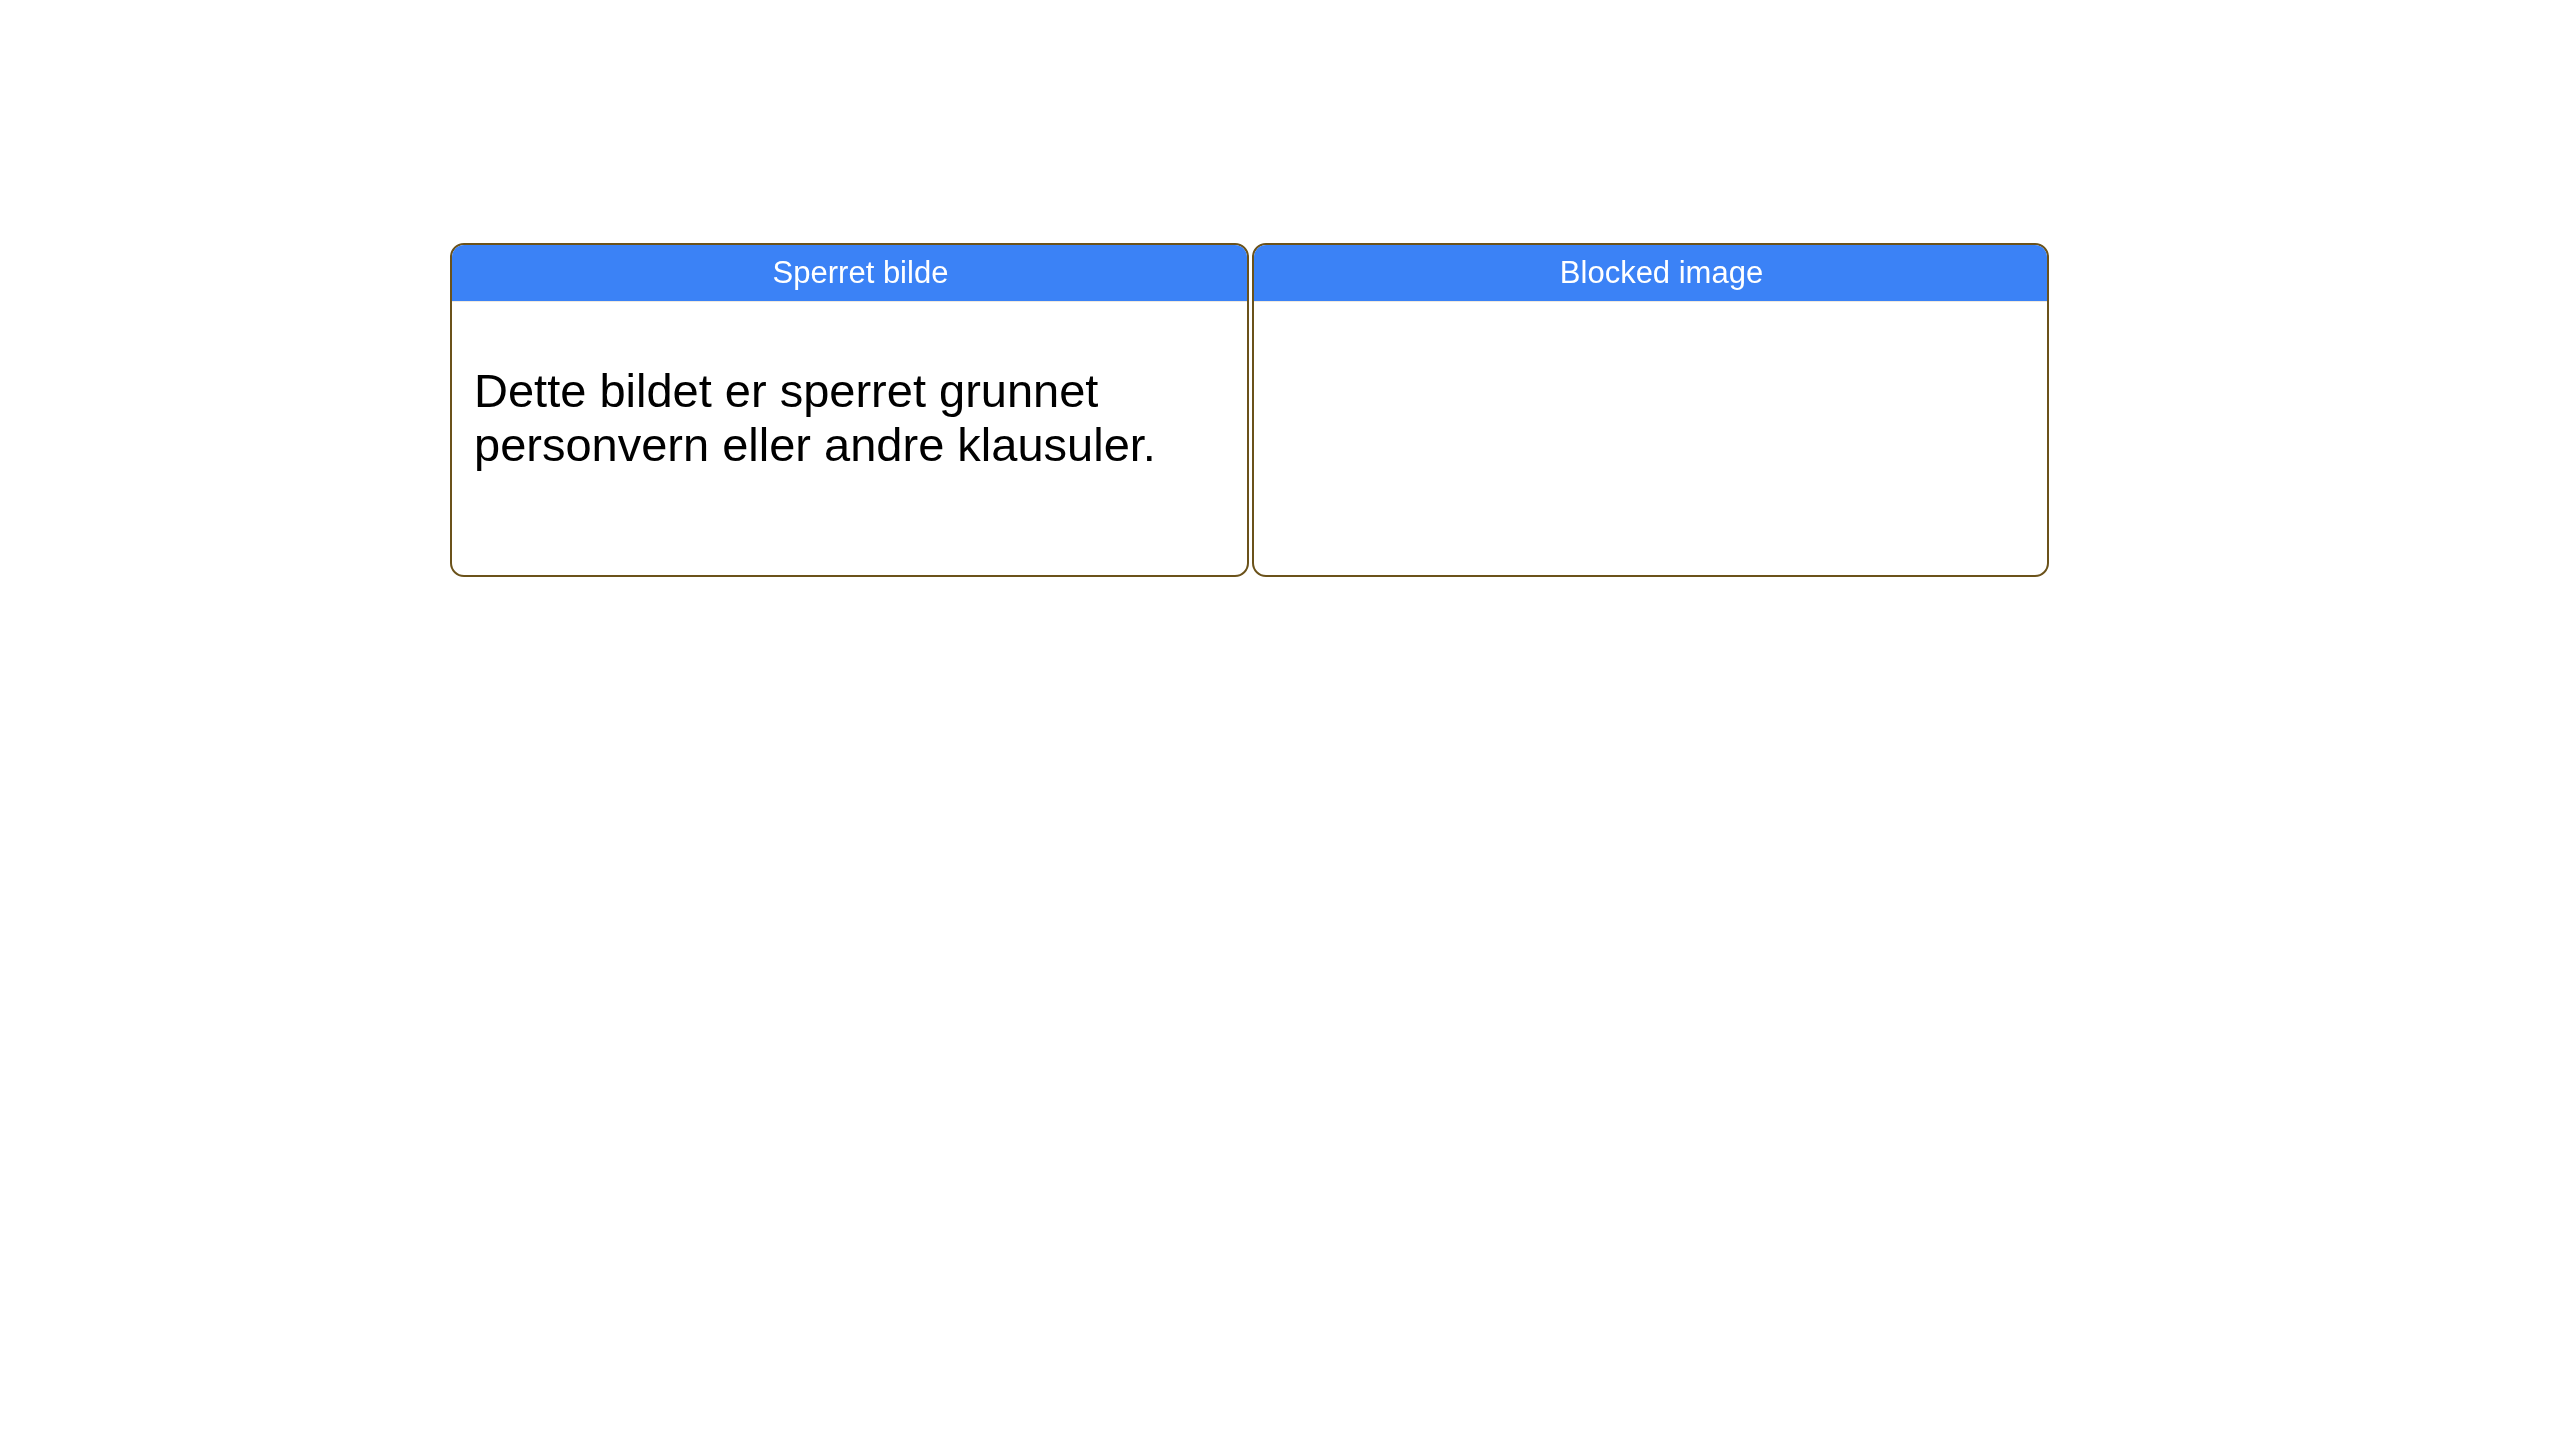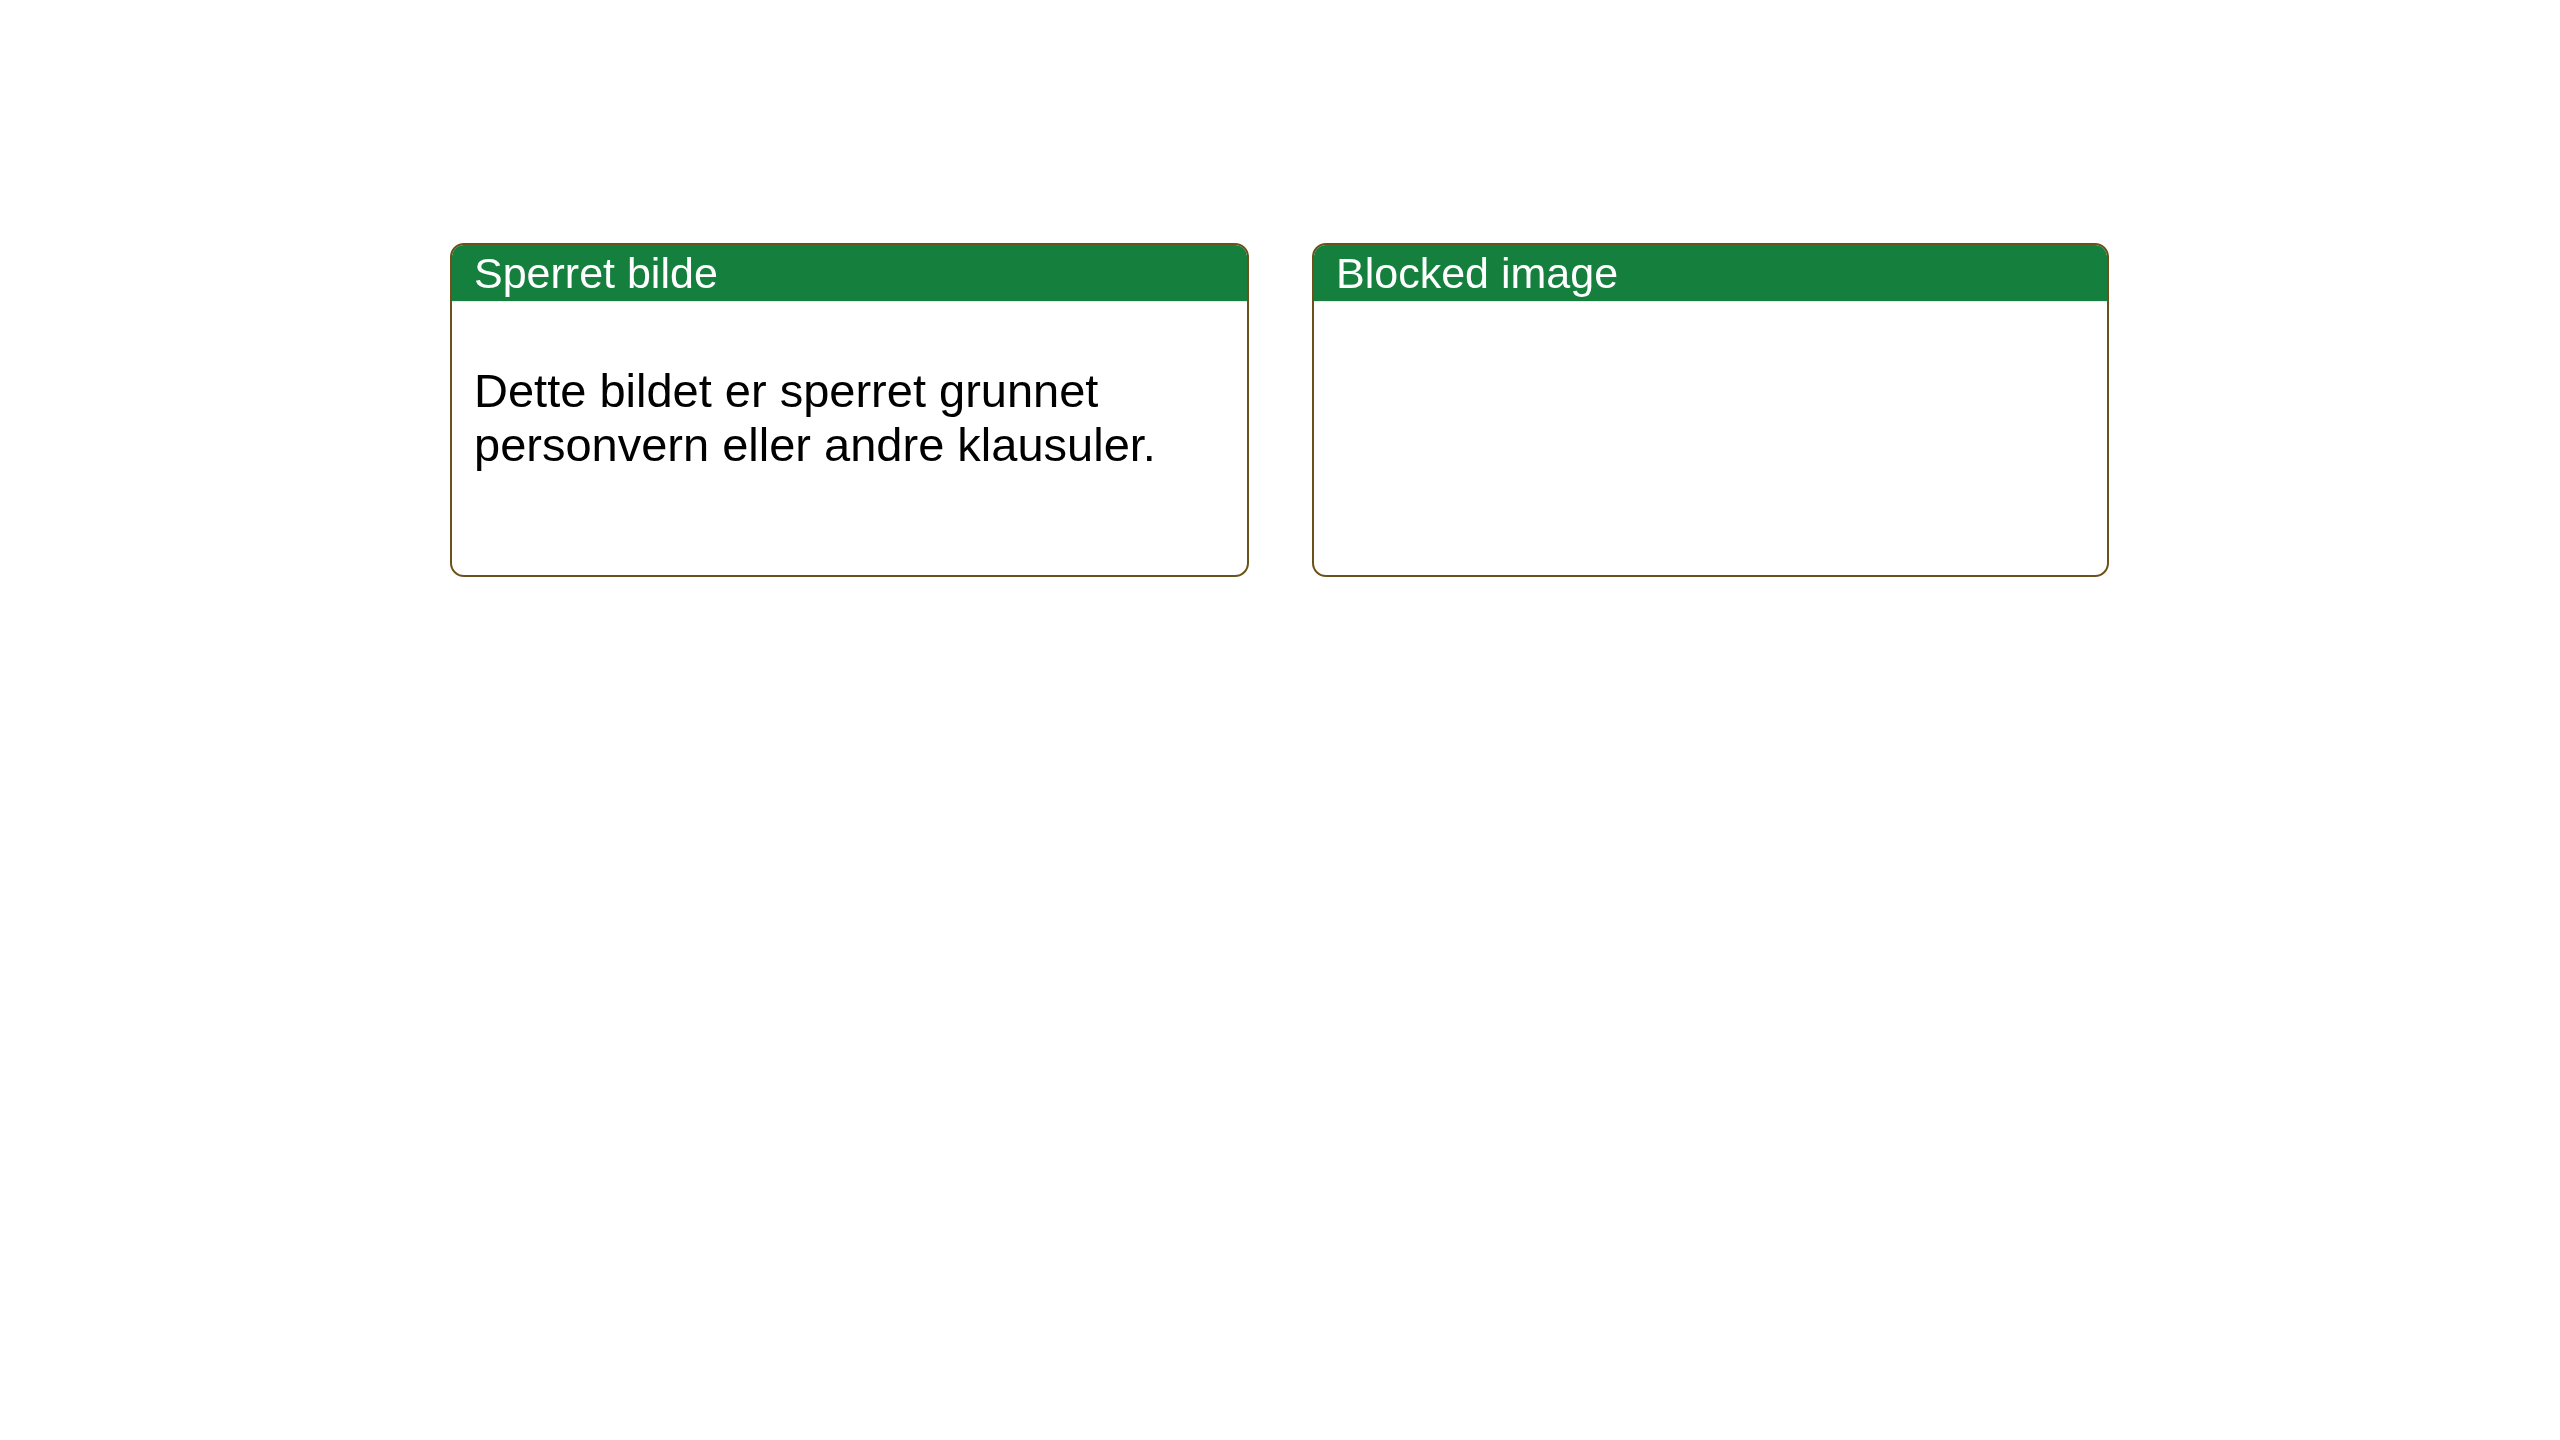--- a/index.html
+++ b/index.html
@@ -18,31 +18,32 @@
     position: absolute;
     top: 243px;
     height: 334px;
     box-sizing: border-box;
     background: #ffffff;
     border: 2px solid #6b521a;
     border-radius: 14px;
     overflow: hidden;
   }
   .card-no { left: 450px;  width: 799px; }
-  .card-en { left: 1312px; width: 797px; }
+  .card-en { left: 1252px; width: 797px; }
   .card-header {
     height: 57px;
-    background: #15803d;
+    background: #3b82f6;
     color: #ffffff;
     display: flex;
     align-items: center;
     padding-left: 22px;
-    font-size: 43px;
+    font-size: 31px;
     border-bottom: 1px solid #efe9df;
     box-sizing: border-box;
+    justify-content: center;
   }
   .card-body {
     padding: 34px 24px 0 22px;
     color: #000000;
     font-size: 47px;
     line-height: 54px;
     white-space: pre-line;
     margin-top: 28px;
   }
 </style>

